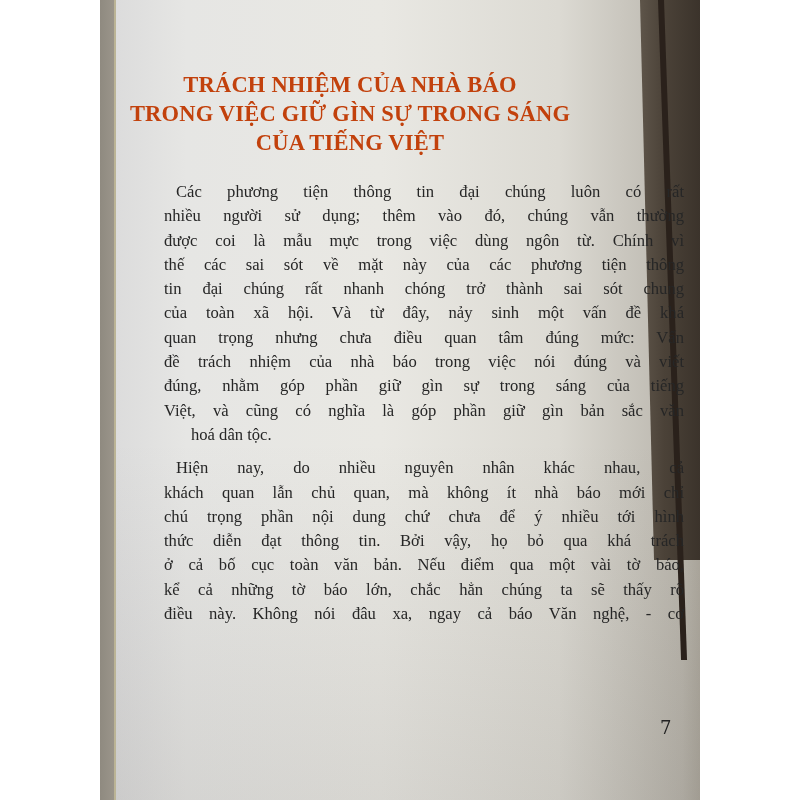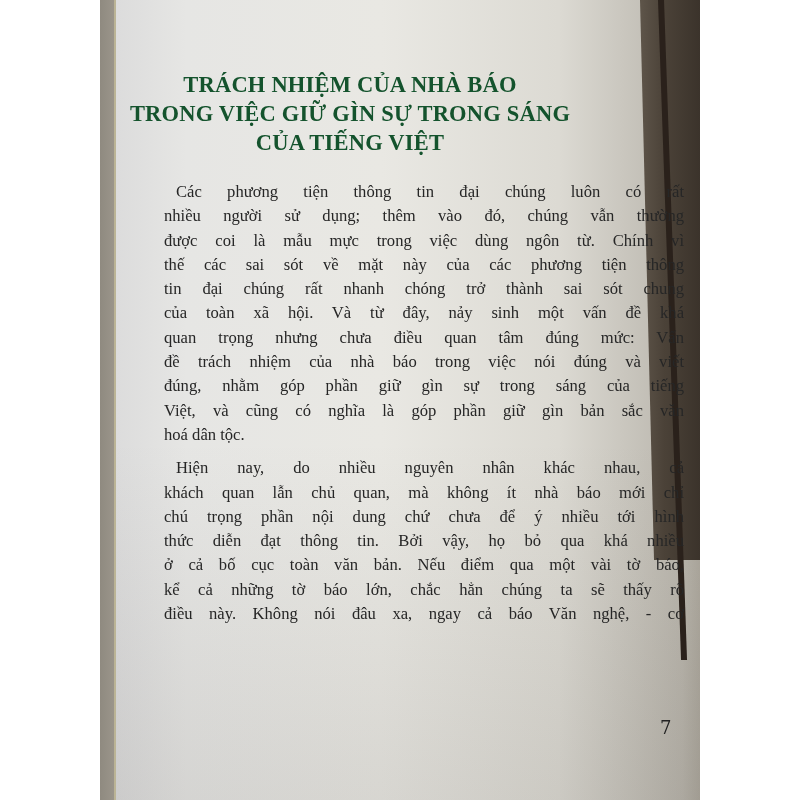--- a/index.html
+++ b/index.html
@@ -48,35 +48,35 @@
   }
   .title {
     position: absolute;
     left: 100px; top: 70px;
     width: 500px;
     text-align: center;
     font-family: "Liberation Serif", serif;
     font-weight: bold;
     font-size: 22.5px;
     line-height: 29px;
-    color: #14532d;
+    color: #c2410c;
     letter-spacing: 0.2px;
   }
   .body-text {
     position: absolute;
     left: 164px; top: 180px;
     width: 520px;
     font-family: Liberation Serif, serif;
     font-size: 16.6px;
     line-height: 24.3px;
     color: #262626;
   }
   .line { white-space: nowrap; display: block; text-align: justify; text-align-last: justify; }
   .line.indent { padding-left: 12px; }
-  .line.last { text-align-last: left; }
+  .line.last { text-align-last: left; margin-left: 27px; }
   .para-gap { height: 9px; }
   .page-number {
     position: absolute;
     left: 660px; top: 717px;
     font-family: "DejaVu Serif", serif;
     font-size: 18px;
     color: #222;
   }
 </style>
 </head>
@@ -107,20 +107,20 @@
     <span class="line">đề trách nhiệm của nhà báo trong việc nói đúng và viết</span>
     <span class="line">đúng, nhằm góp phần giữ gìn sự trong sáng của tiếng</span>
     <span class="line">Việt, và cũng có nghĩa là góp phần giữ gìn bản sắc văn</span>
     <span class="line last">hoá dân tộc.</span>
   </div>
   <div class="para-gap"></div>
   <div>
     <span class="line indent">Hiện nay, do nhiều nguyên nhân khác nhau, cả</span>
     <span class="line">khách quan lẫn chủ quan, mà không ít nhà báo mới chỉ</span>
     <span class="line">chú trọng phần nội dung chứ chưa để ý nhiều tới hình</span>
-    <span class="line">thức diễn đạt thông tin. Bởi vậy, họ bỏ qua khá nhiều</span>
+    <span class="line">thức diễn đạt thông tin. Bởi vậy, họ bỏ qua khá trách</span>
     <span class="line">ở cả bố cục toàn văn bản. Nếu điểm qua một vài tờ báo,</span>
     <span class="line">kể cả những tờ báo lớn, chắc hẳn chúng ta sẽ thấy rõ</span>
     <span class="line">điều này. Không nói đâu xa, ngay cả báo Văn nghệ, - cơ</span>
   </div>
 </div>
 
 <div class="page-number">7</div>
 
 </body></html>

